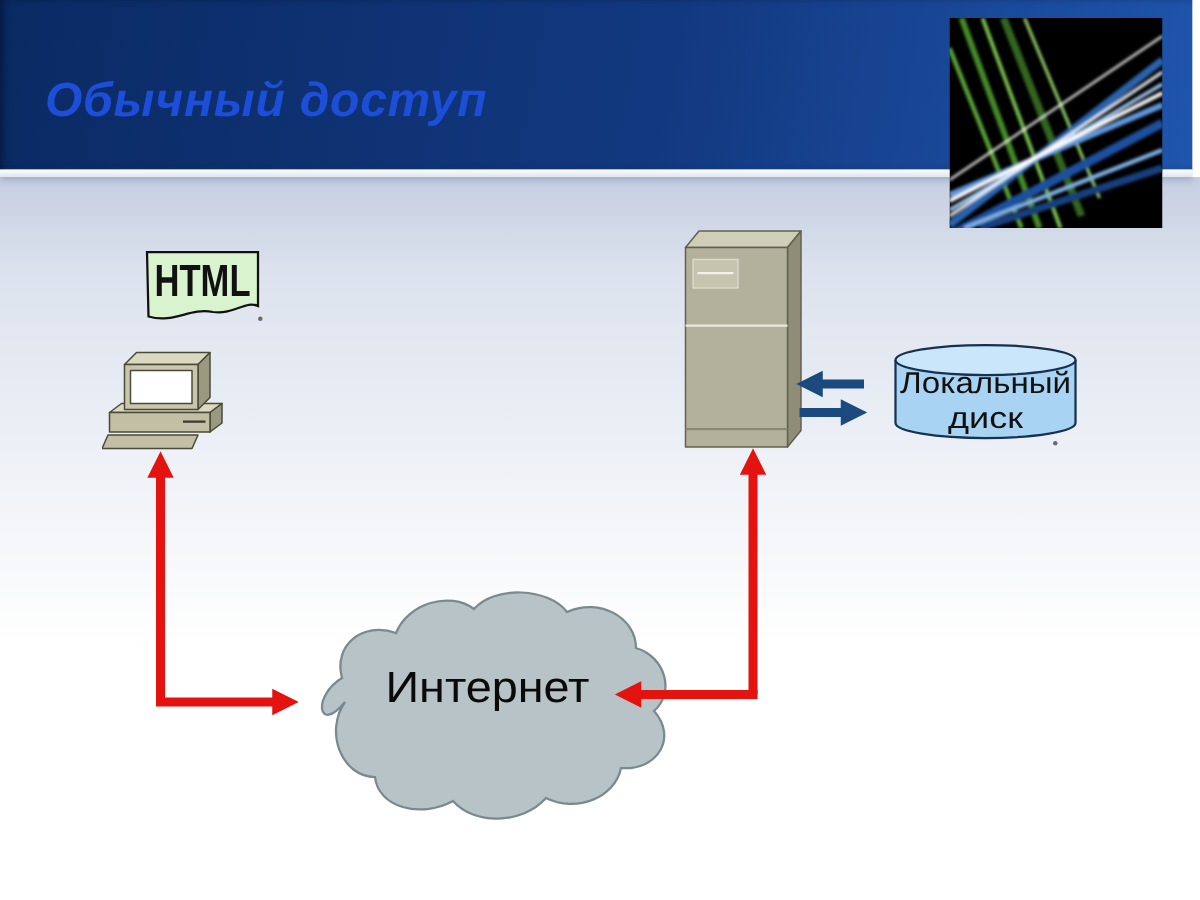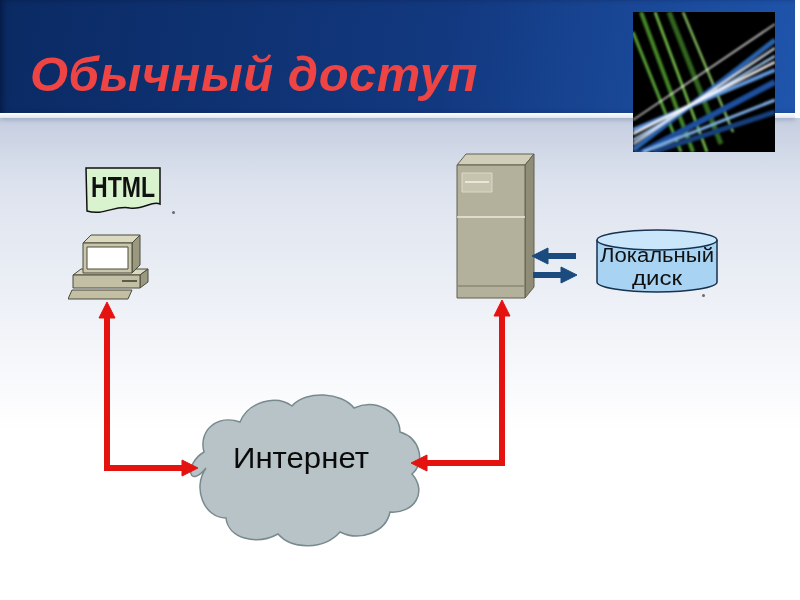--- a/index.html
+++ b/index.html
@@ -14,22 +14,22 @@
     box-shadow:inset 4px 0 6px -2px rgba(0,0,20,.45);
   }
   .header-edge{
     position:absolute;left:0;top:113px;width:795px;height:5px;
     background:linear-gradient(#fdfeff,#dfe5ef);
     box-shadow:0 2px 4px rgba(110,130,165,.45);
   }
   .right-strip{position:absolute;left:795px;top:0;width:5px;height:118px;background:#ffffff;}
   .slide-title{
     position:absolute;left:30px;top:50px;
-    font-size:49px;font-weight:bold;font-style:italic;
-    color:#ef4444;letter-spacing:.5px;white-space:nowrap;line-height:1;
+    font-size:32px;font-weight:bold;font-style:italic;
+    color:#1d4ed8;letter-spacing:.5px;white-space:nowrap;line-height:1;
   }
   .decor{position:absolute;left:633px;top:12px;width:142px;height:140px;}
   .abs{position:absolute;}
   .stray-dot{position:absolute;width:3px;height:3px;background:#6a6a6a;border-radius:50%;}
   svg text{font-family:"Liberation Sans",sans-serif;}
 </style>
 </head>
 <body>
 
 <div class="header"></div>
@@ -59,21 +59,21 @@
       <line x1="0" y1="118" x2="142" y2="58" stroke="#5f97dd" stroke-width="4"></line>
       <line x1="0" y1="108" x2="142" y2="12" stroke="#ffffff" stroke-width="1.5" opacity="0.9"></line>
       <line x1="0" y1="132" x2="142" y2="36" stroke="#e8f2ff" stroke-width="2"></line>
       <line x1="10" y1="140" x2="142" y2="88" stroke="#7fb2ea" stroke-width="3"></line>
       <line x1="20" y1="140" x2="142" y2="100" stroke="#16407e" stroke-width="5"></line>
       <line x1="0" y1="122" x2="142" y2="50" stroke="#ffffff" stroke-width="2.5"></line>
     </g>
   </svg>
 </div>
 
-<div class="abs" style="left:84px;top:166px;">
+<div class="abs" style="left:96px;top:166px;">
   <svg width="80" height="55" viewBox="0 0 80 55">
     <path d="M2,2 L76,2 L76,38 C68,34 60,44 46,42 C30,39 20,50 3,45 Z" fill="#d9f3cf" stroke="#111111" stroke-width="1.5"></path>
     <text x="7" y="31" font-size="30" font-weight="600" fill="#111111" textLength="64" lengthAdjust="spacingAndGlyphs">HTML</text>
   </svg>
 </div>
 <div class="stray-dot" style="left:172px;top:211px;"></div>
 
 <div class="abs" style="left:68px;top:231px;">
   <svg width="85" height="72" viewBox="0 0 85 72" stroke-linejoin="round">
     <g stroke="#4a4a3a" stroke-width="1">
@@ -107,21 +107,21 @@
 <div class="abs" style="left:594px;top:228px;">
   <svg width="130" height="70" viewBox="0 0 130 70">
     <path d="M3,12 L3,54 A60,10 0 0 0 123,54 L123,12" fill="#a9d3f3" stroke="#16324f" stroke-width="1.5"></path>
     <ellipse cx="63" cy="12" rx="60" ry="10" fill="#c9e6fb" stroke="#16324f" stroke-width="1.5"></ellipse>
     <text x="63" y="34" font-size="20" fill="#111111" text-anchor="middle" textLength="114" lengthAdjust="spacingAndGlyphs">Локальный</text>
     <text x="63" y="57" font-size="20" fill="#111111" text-anchor="middle" textLength="50" lengthAdjust="spacingAndGlyphs">диск</text>
   </svg>
 </div>
 <div class="stray-dot" style="left:702px;top:294px;"></div>
 
-<div class="abs" style="left:176px;top:388px;">
+<div class="abs" style="left:200px;top:388px;">
   <svg width="245" height="165" viewBox="0 0 245 165">
     <path d="M30,80
              C12,102 8,76 28,64
              C22,42 42,26 64,34
              C72,14 100,6 116,18
              C130,2 166,4 178,20
              C200,10 224,24 224,44
              C244,50 250,74 236,86
              C252,104 238,126 214,124
              C210,144 184,154 164,144

